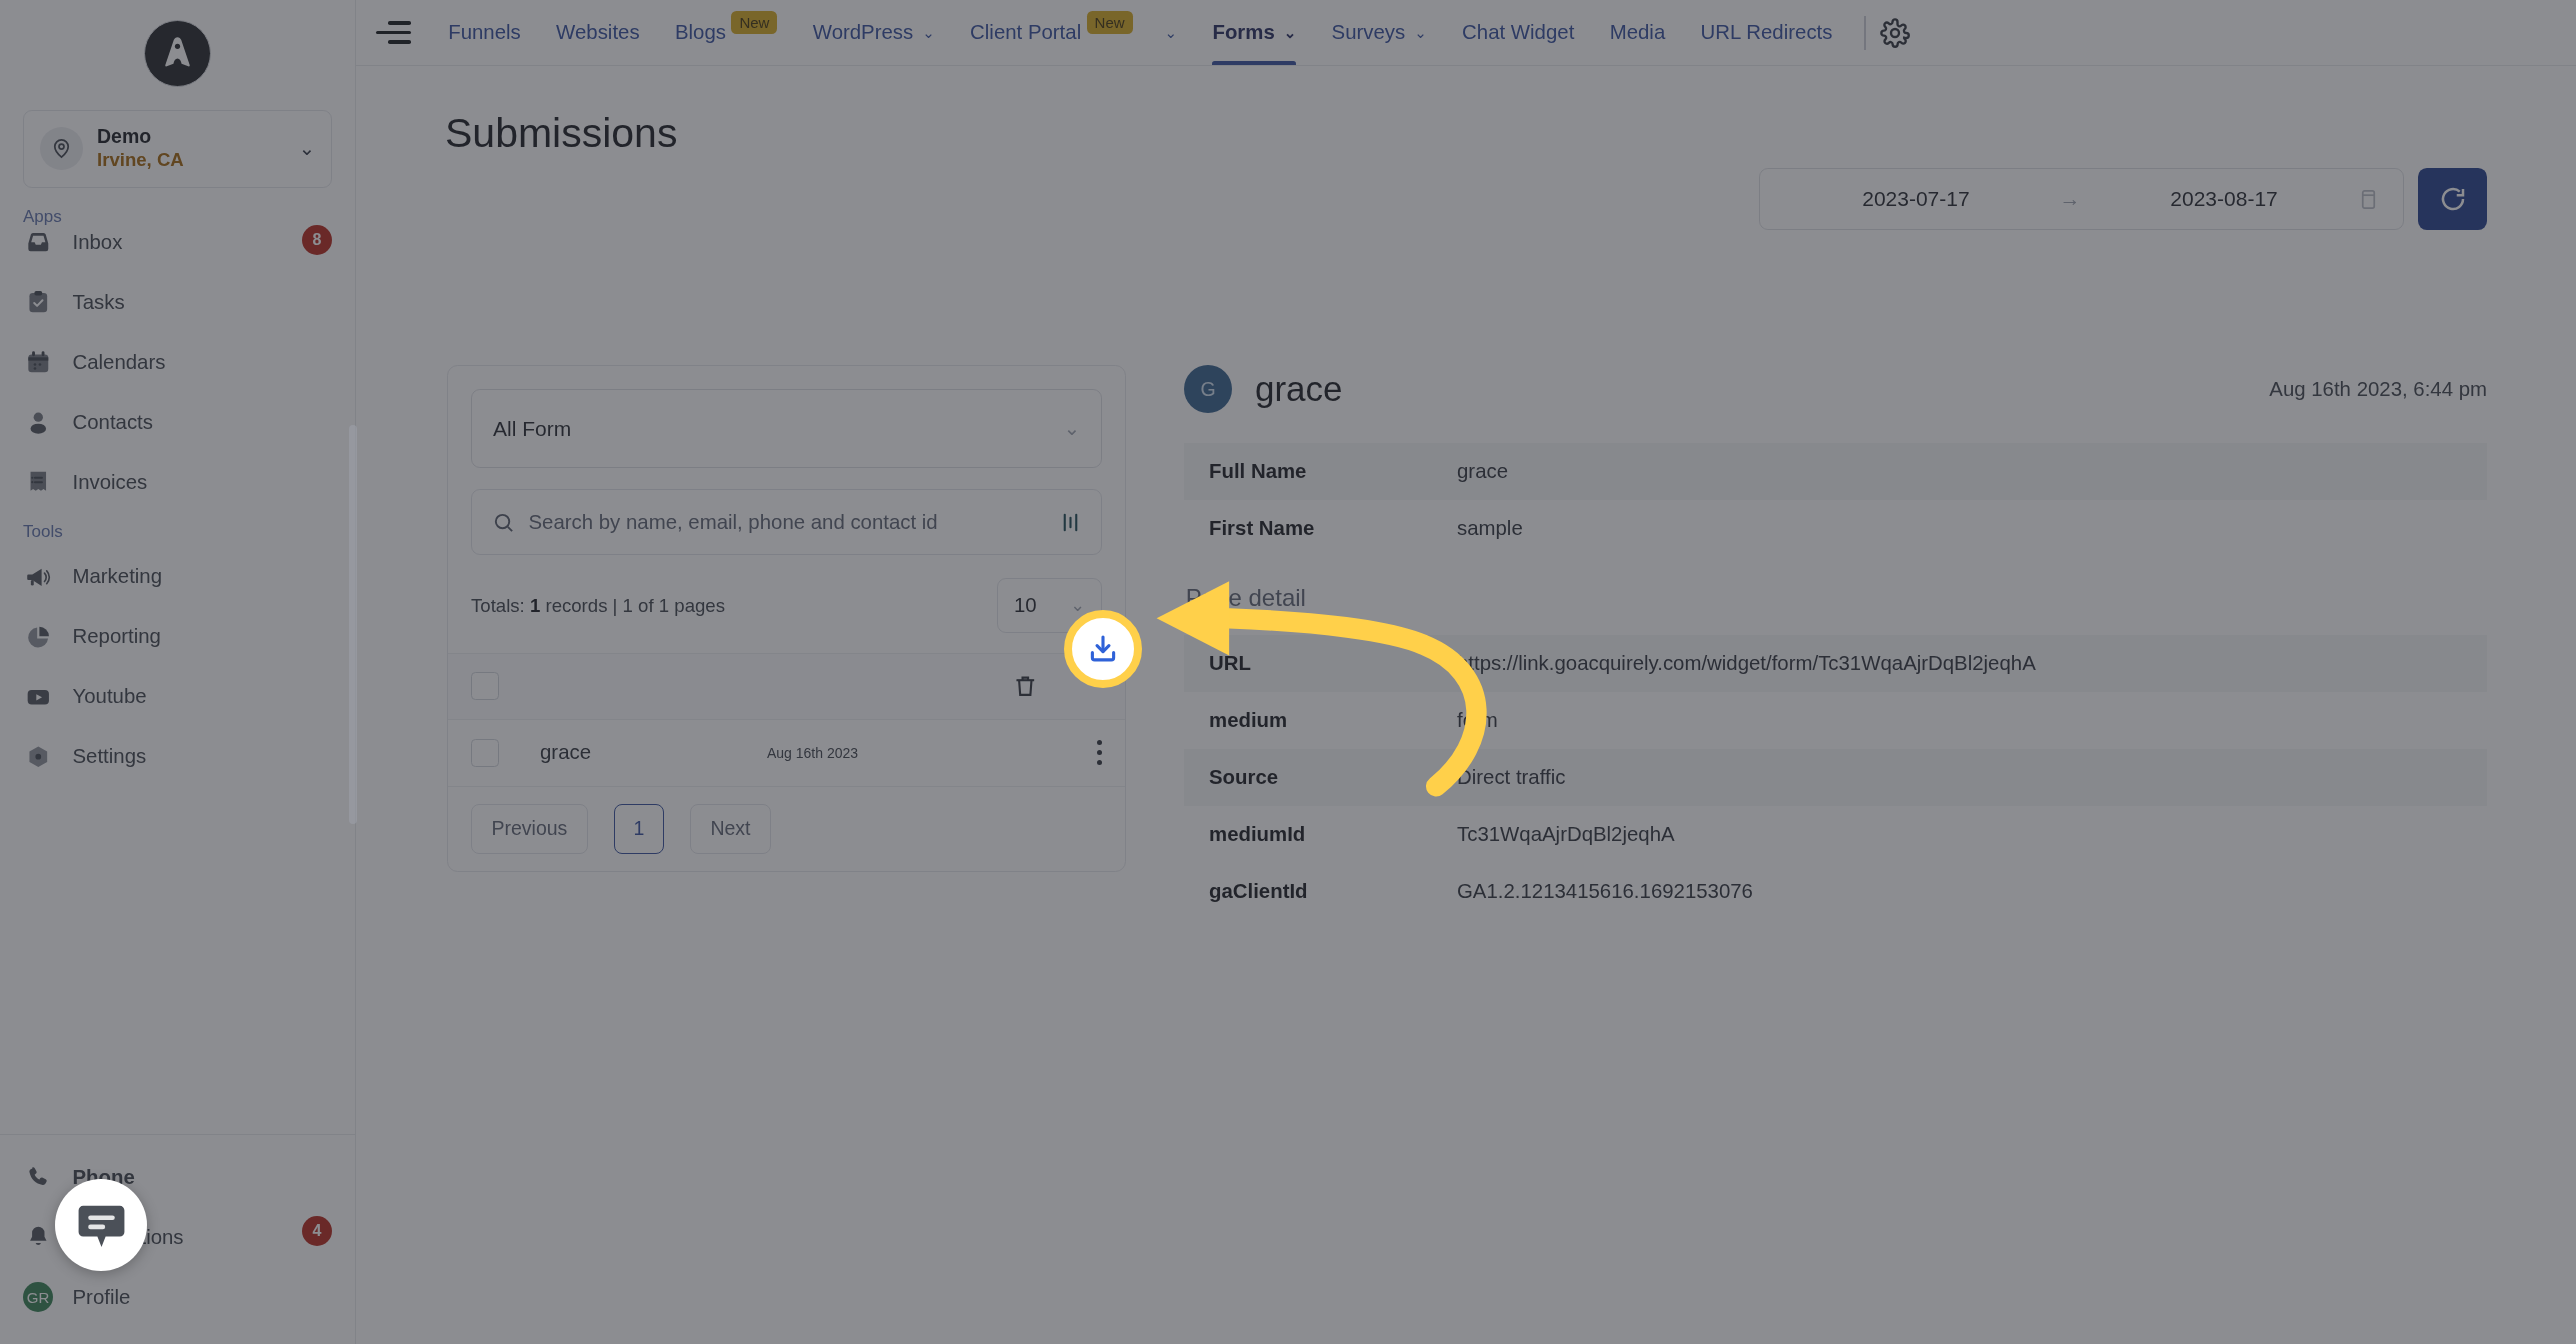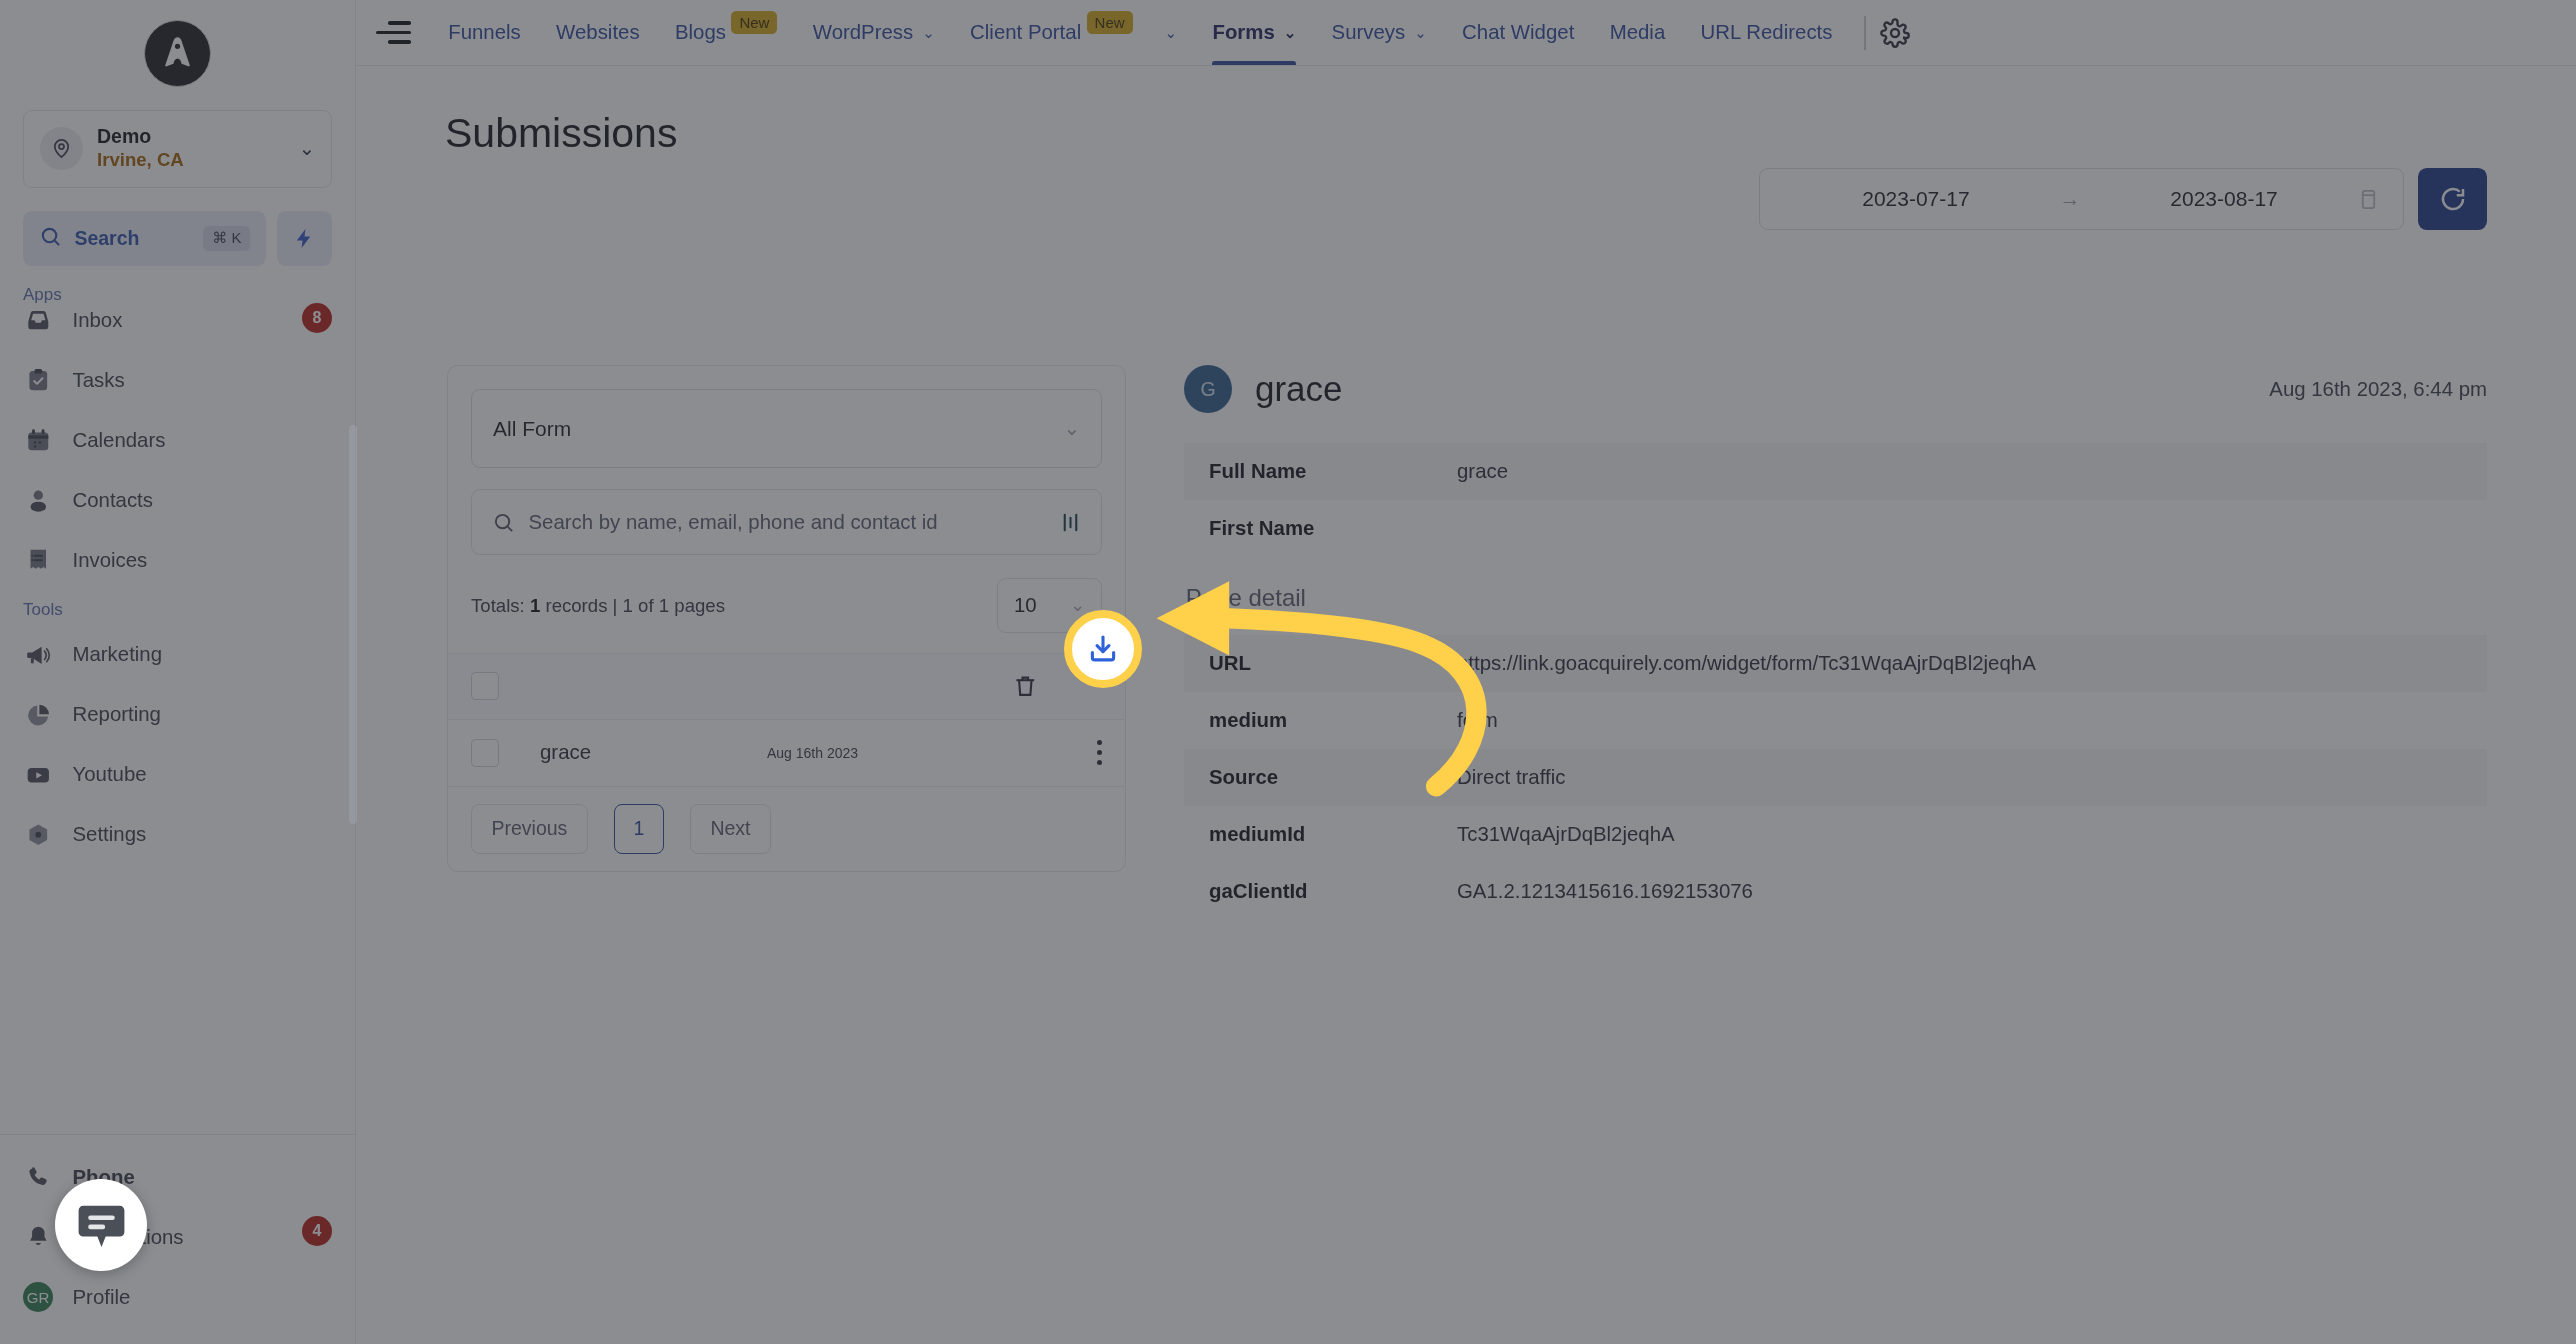--- a/index.html
+++ b/index.html
@@ -242,37 +242,20 @@
           <circle cx="12" cy="10" r="2.6"></circle>
         </svg>
       </div>
       <div class="loc-text">
         <div class="loc-name">Demo</div>
         <div class="loc-sub">Irvine, CA</div>
       </div>
       <div class="loc-chev">⌄</div>
     </div>
 
-    <div class="search-row">
-      <div class="search-box">
-        <span class="mag">
-          <svg viewBox="0 0 24 24" fill="none" stroke="currentColor" stroke-width="2.2" width="23" height="23">
-            <circle cx="11" cy="11" r="7"></circle>
-              <path d="M16.5 16.5L21 21"></path>
-          </svg>
-        </span>
-        <span class="search-label">Search</span>
-        <span class="kbd">⌘ K</span>
-      </div>
-      <div class="bolt-box">
-        <svg viewBox="0 0 24 24" fill="#3157c6">
-          <path d="M13 2L4 14h6l-1 8 9-12h-6l1-8z"></path>
-        </svg>
-      </div>
-    </div>
 
     <div class="nav-scroll">
       <div class="nav-group-label">Apps</div>
 
       <div class="nav-item" style="margin-top:-19.5px;">
         <span class="nav-icon">
           <svg viewBox="0 0 24 24" fill="#4a4f58">
               <path d="M3 13l2.3-8A2 2 0 0 1 7.2 3.5h9.6A2 2 0 0 1 18.7 5L21 13v5a2 2 0 0 1-2 2H5a2 2 0 0 1-2-2v-5zm2.6-1h3.1l1 2.2h4.6l1-2.2h3.1l-1.7-6H7.3l-1.7 6z"></path>
             </svg>
         </span>
@@ -554,20 +537,21 @@
       <span class="dname">grace</span>
       <span class="dtime">Aug 16th 2023, 6:44 pm</span>
     </div>
 
     <div class="drow alt">
       <span class="dkey">Full Name</span>
       <span class="dval">grace</span>
     </div>
     <div class="drow">
       <span class="dkey">First Name</span>
+      <span class="dval">sample</span>
     </div>
 
     <div class="dsection">Page detail</div>
 
     <div class="drow alt">
       <span class="dkey">URL</span>
       <span class="dval">https://link.goacquirely.com/widget/form/Tc31WqaAjrDqBl2jeqhA</span>
     </div>
     <div class="drow">
       <span class="dkey">medium</span>

